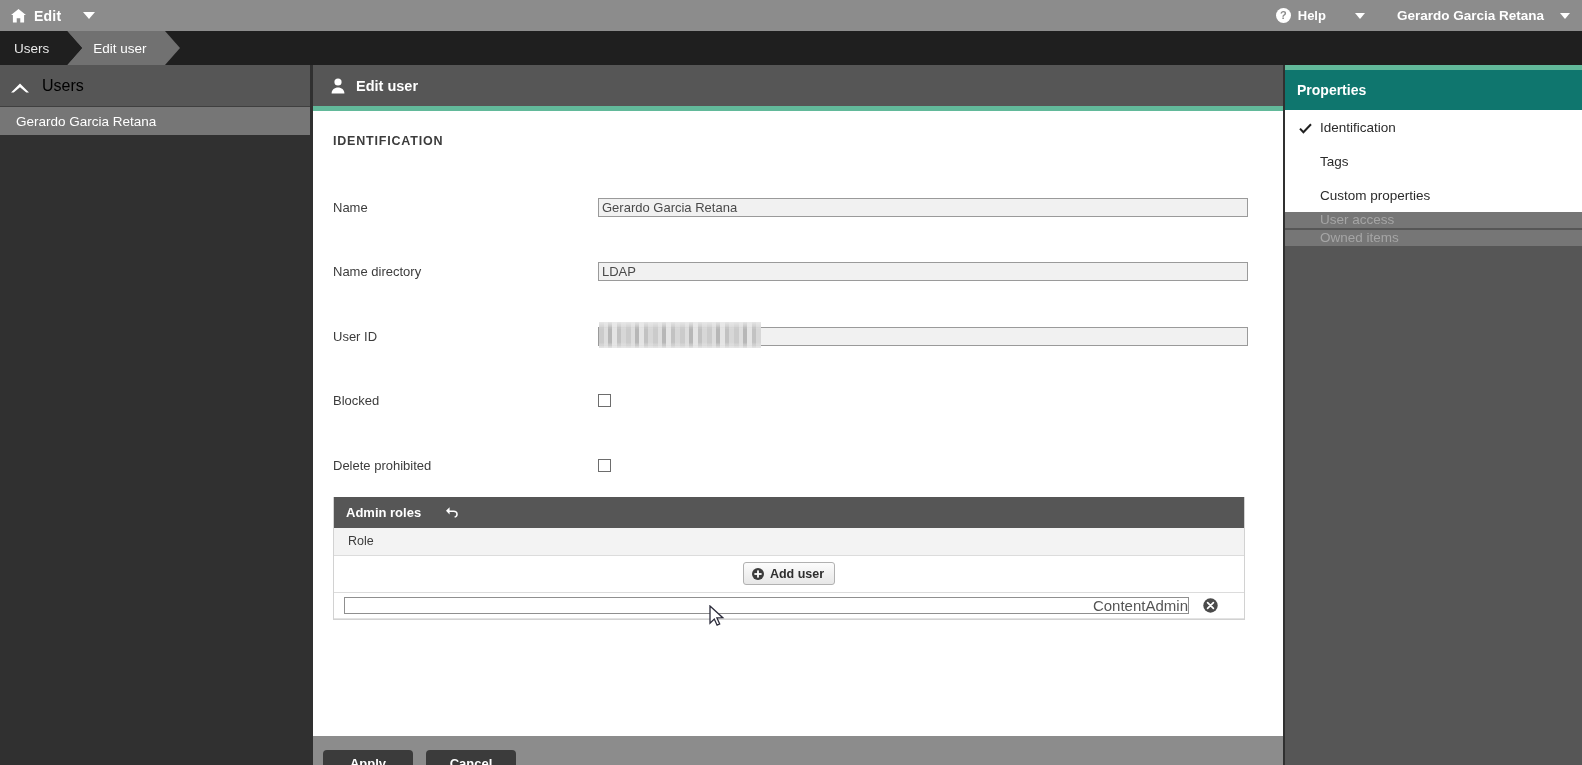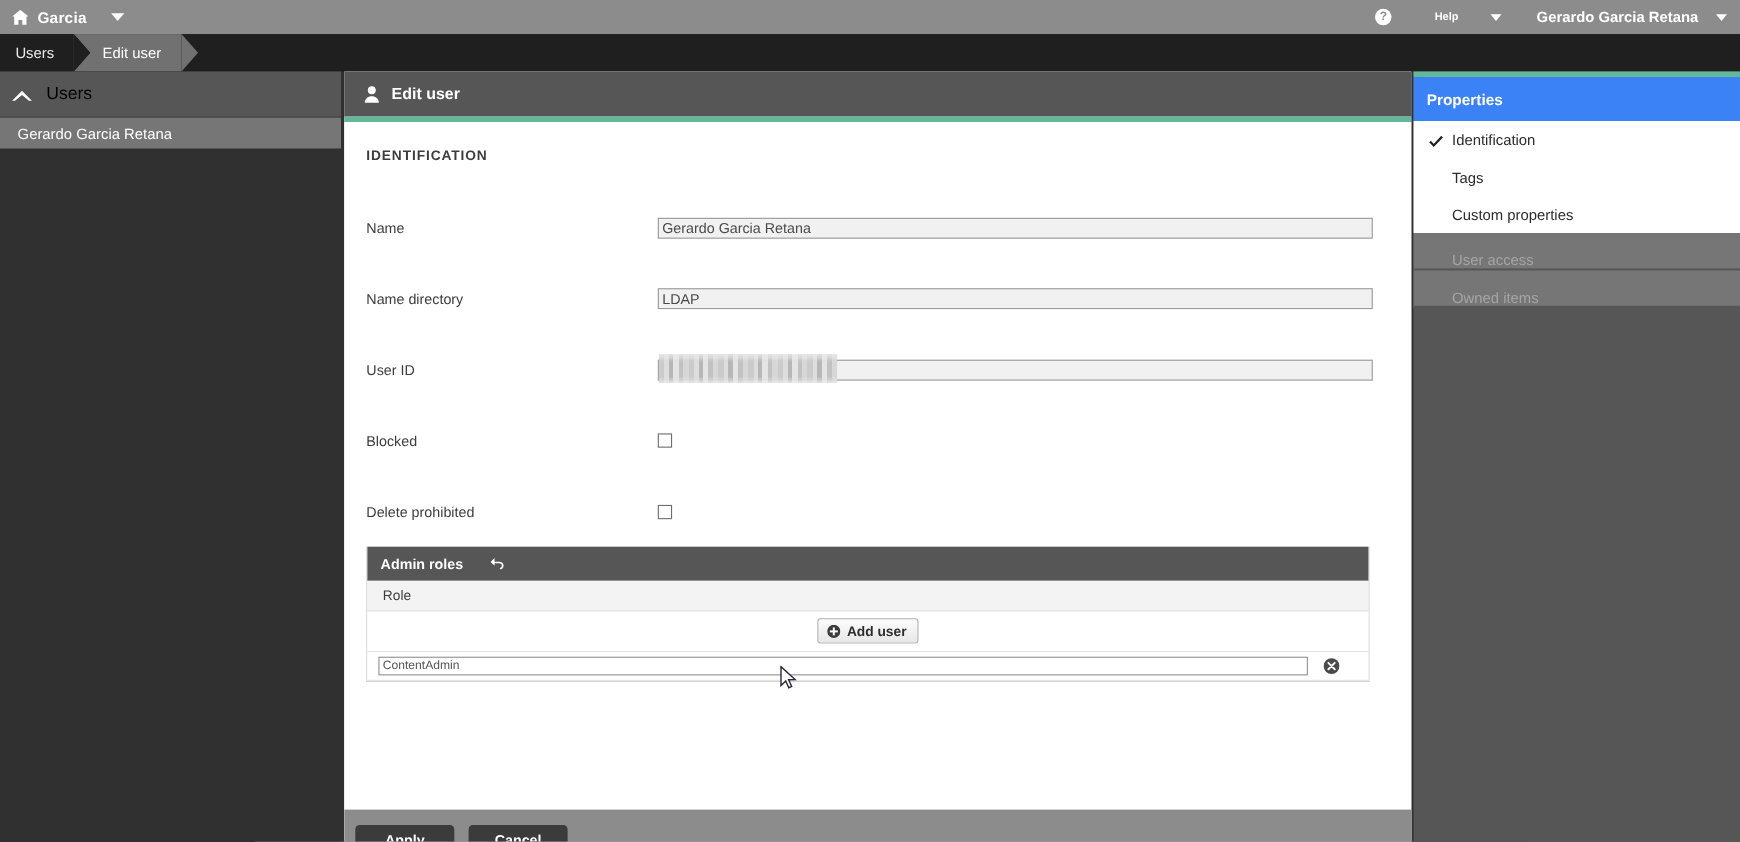--- a/index.html
+++ b/index.html
@@ -29,21 +29,21 @@
   .topbar-right {
     margin-left: auto; display: flex; align-items: center;
     padding-right: 12px; gap: 0px;
   }
   .help-group { display: flex; align-items: center; gap: 7px; }
   .help-circle {
     width: 15px; height: 15px; border-radius: 50%; background: #ffffff;
     color: #8c8c8c; font-size: 11px; font-weight: bold; line-height: 15px;
     text-align: center; display: inline-block;
   }
-  .help-label { color: #fff; font-size: 10px; font-weight: bold; margin-left: 32px; }
+  .help-label { color: #fff; font-size: 13px; font-weight: bold; }
   .user-label { color: #fff; font-size: 13.5px; font-weight: bold; }
   .caret-sm {
     width: 0; height: 0; border-left: 5px solid transparent;
     border-right: 5px solid transparent; border-top: 6px solid #ffffff;
   }
 
   
   .crumbbar {
     position: absolute; left: 0; top: 31px; width: 1582px; height: 34px;
     background: #1f1f1f;
@@ -159,22 +159,22 @@
     padding: 0 10px 0 8px; font-size: 12.5px; font-weight: bold; color: #2e2e2e;
     font-family: "Liberation Sans", sans-serif; cursor: pointer;
   }
   .plus-icon { width: 12px; height: 12px; display: block; }
   .roles-row {
     height: 26px; background: #ffffff; display: flex; align-items: center;
     padding: 0 0 0 10px; border-bottom: 1px solid #e3e3e3;
   }
   .role-input {
     width: 845px; height: 17px; background: #ffffff; border: 1px solid #8f8f8f;
-    font-size: 11px; color: #555555; padding-left: 3px; line-height: 15px;
-    font-family: "Liberation Sans", sans-serif; outline: none;
+    font-size: 15px; color: #555555; padding-left: 3px; line-height: 15px;
+    font-family: "Liberation Sans", sans-serif; outline: none; text-align: right;
   }
   .del-icon { width: 15px; height: 15px; display: block; margin-left: 14px; cursor: pointer; }
 
   
   .actionbar {
     position: absolute; left: 313px; top: 736px; width: 970px; height: 55px;
     background: #8c8c8c; display: flex; align-items: center; gap: 13px;
     padding-left: 10px;
   }
   .abtn {
@@ -184,55 +184,55 @@
   }
 
   
   .rightpanel {
     position: absolute; left: 1285px; top: 65px; width: 297px; height: 700px;
     background: #565656;
   }
   .rp-accent { height: 5px; width: 297px; background: #62b99a; }
   .rp-title {
     height: 40px; display: flex; align-items: center; padding-left: 12px;
-    color: #ffffff; font-size: 14px; font-weight: bold; background: #3b82f6;
+    color: #ffffff; font-size: 14px; font-weight: bold; background: #0f766e;
   }
   .rp-list { background: #ffffff; }
   .rp-item {
     height: 34px; display: flex; align-items: center; padding-left: 14px;
     font-size: 13.5px; color: #2b2b2b; gap: 8px;
   }
   .check-icon { width: 13px; height: 11px; display: block; }
   .check-spacer { width: 13px; display: block; }
   .rp-subtitle {
     height: 32px; display: flex; align-items: center; padding-left: 12px;
     color: #ffffff; font-size: 13.5px; font-weight: bold; background: #565656;
   }
   .rp-item-dis {
-    height: 34px; display: flex; align-items: flex-end; padding-left: 35px;
+    height: 18px; display: flex; align-items: flex-start; padding-left: 35px;
     font-size: 13.5px; color: #a5a5a5; background: #767676;
     border-bottom: 2px solid #565656;
   }
 
   
   .cursor { position: absolute; left: 709px; top: 605px; width: 18px; height: 24px; }
 </style>
 </head>
 <body>
 
 <div class="app">
 
   <div class="topbar">
     <div class="topbar-left">
       <span class="home-icon">
         <svg viewBox="0 0 16 15" width="15" height="14">
           <path d="M8 0L0 6.4h2v8.1h4.1v-4.6h3.8v4.6H14V6.4h2z" fill="#fff"></path>
         </svg>
       </span>
-      <span class="start-label">Garcia</span>
+      <span class="start-label">Edit</span>
       <span class="caret-down"></span>
     </div>
 
     <div class="topbar-right">
       <div class="help-group" style="margin-right:32px;">
         <span class="help-circle">?</span>
         <span class="help-label">Help</span>
         <span class="caret-sm" style="margin-left:22px;"></span>
       </div>
       <div class="help-group">

